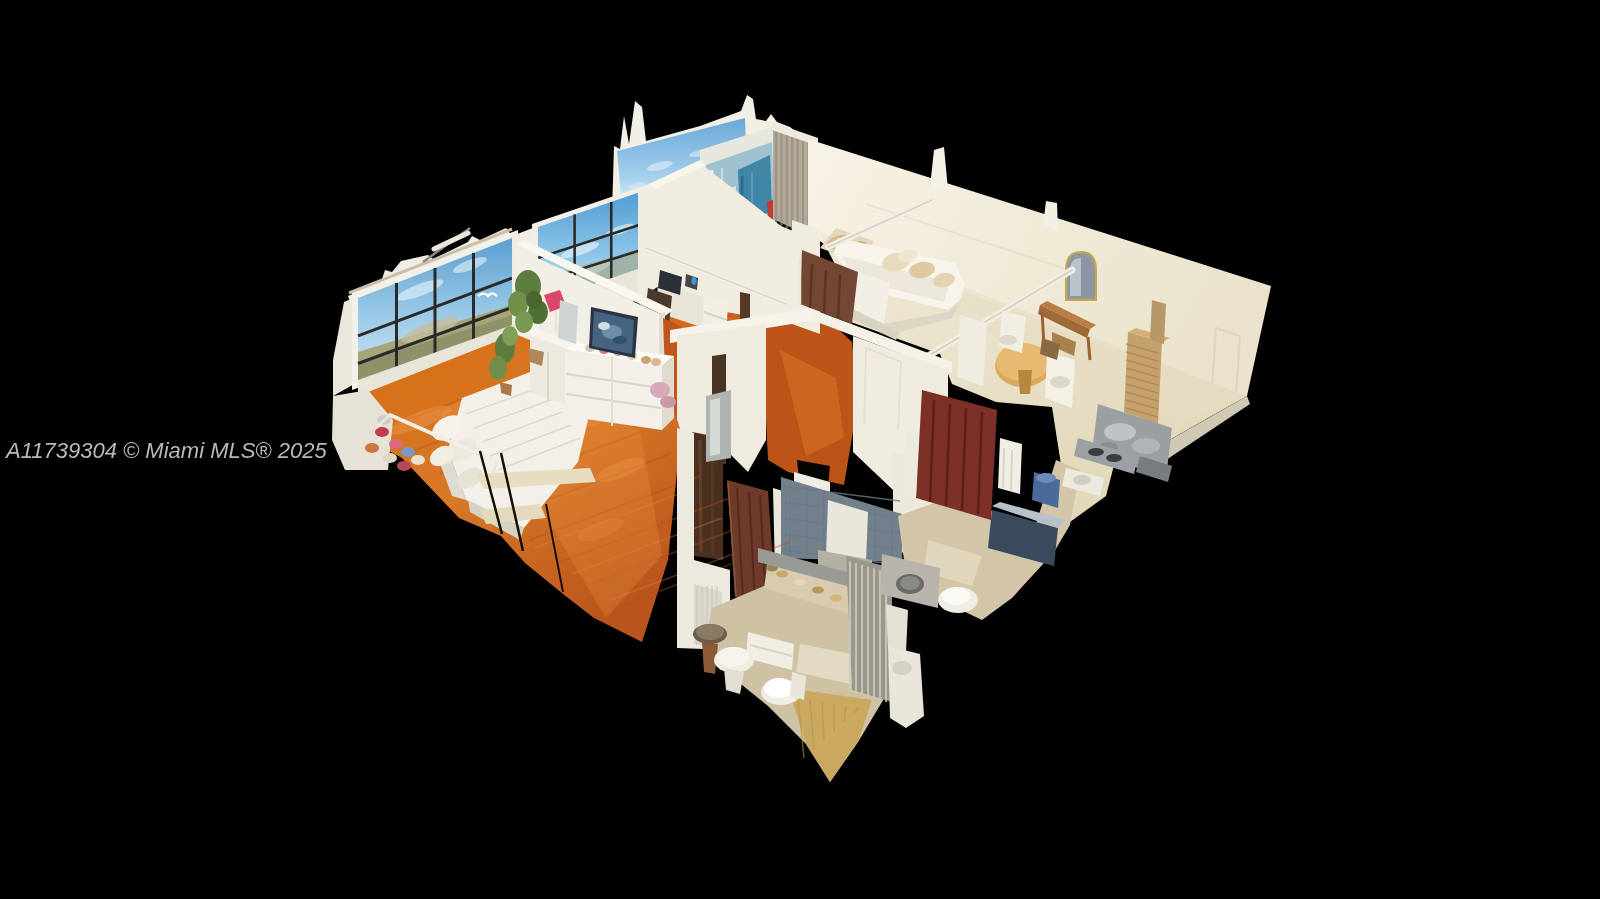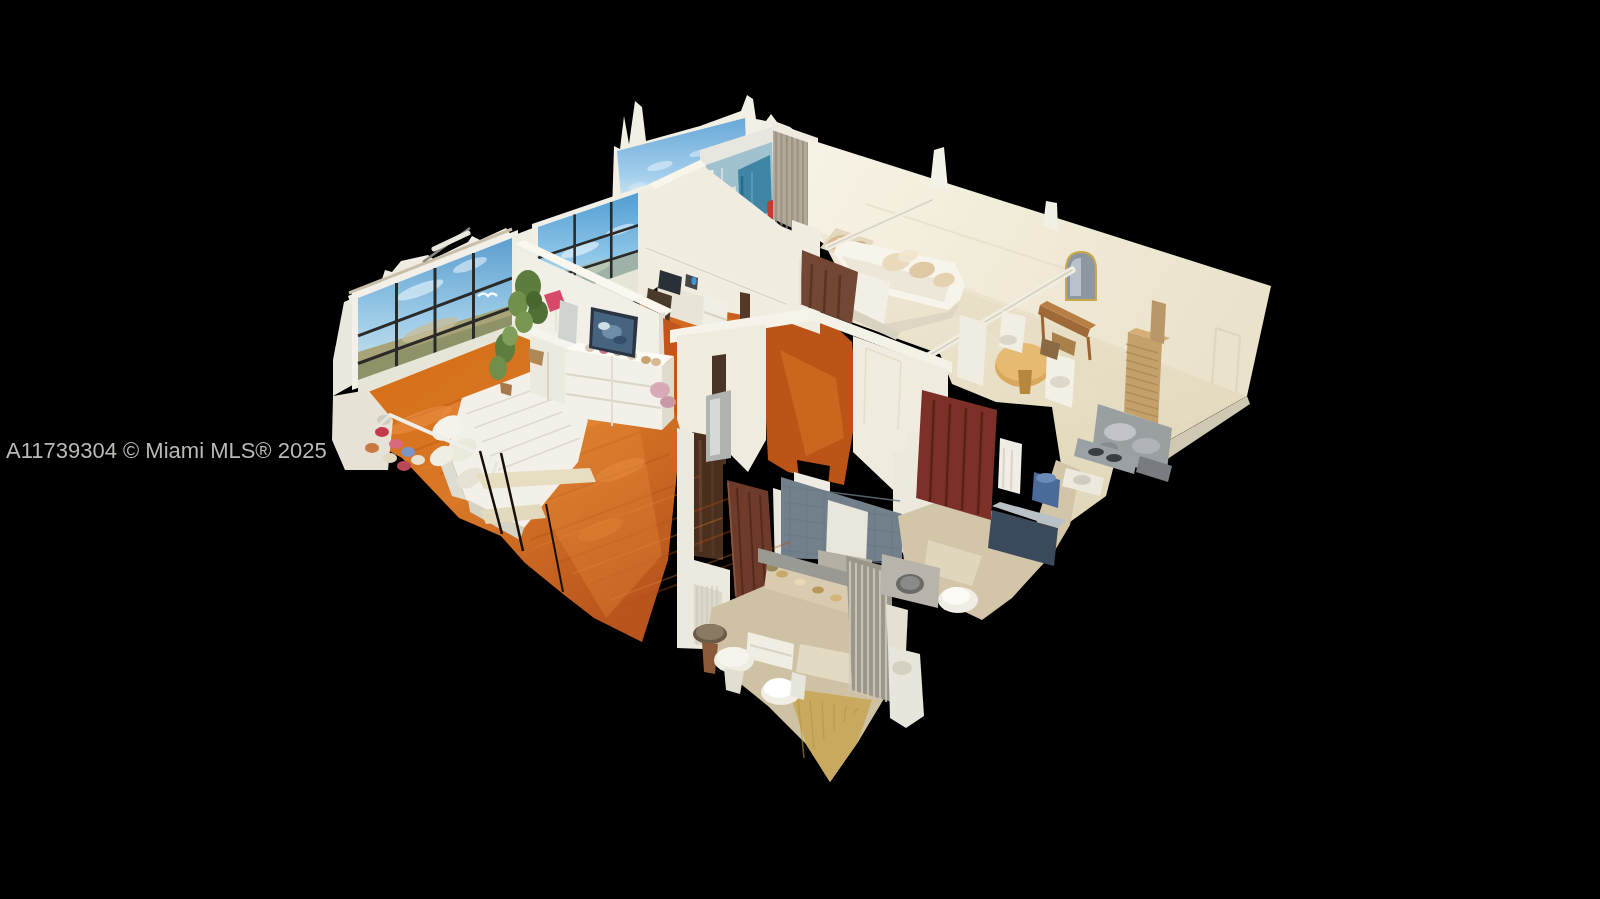--- a/index.html
+++ b/index.html
@@ -1,16 +1,16 @@
 <!DOCTYPE html>
 <html><head>
 <meta charset="utf-8">
 <style>
   html,body{margin:0;padding:0;background:#000;}
-  #stage{position:relative;width:1600px;height:899px;background:#f97316;overflow:hidden;}
+  #stage{position:relative;width:1600px;height:899px;background:#f97316;overflow:hidden;font-style:italic;}
   .wm{font-family:"Liberation Sans",sans-serif;font-size:22px;fill:#b9b9b5;}
 </style>
 </head>
 <body>
 <div id="stage">
 <svg width="1600" height="899" viewBox="0 0 1600 899">
 <defs>
   <linearGradient id="sky1" x1="0" y1="0" x2="0" y2="1">
     <stop offset="0" stop-color="#5d9fd0"></stop>
           <stop offset="0.55" stop-color="#9ccbe8"></stop>

